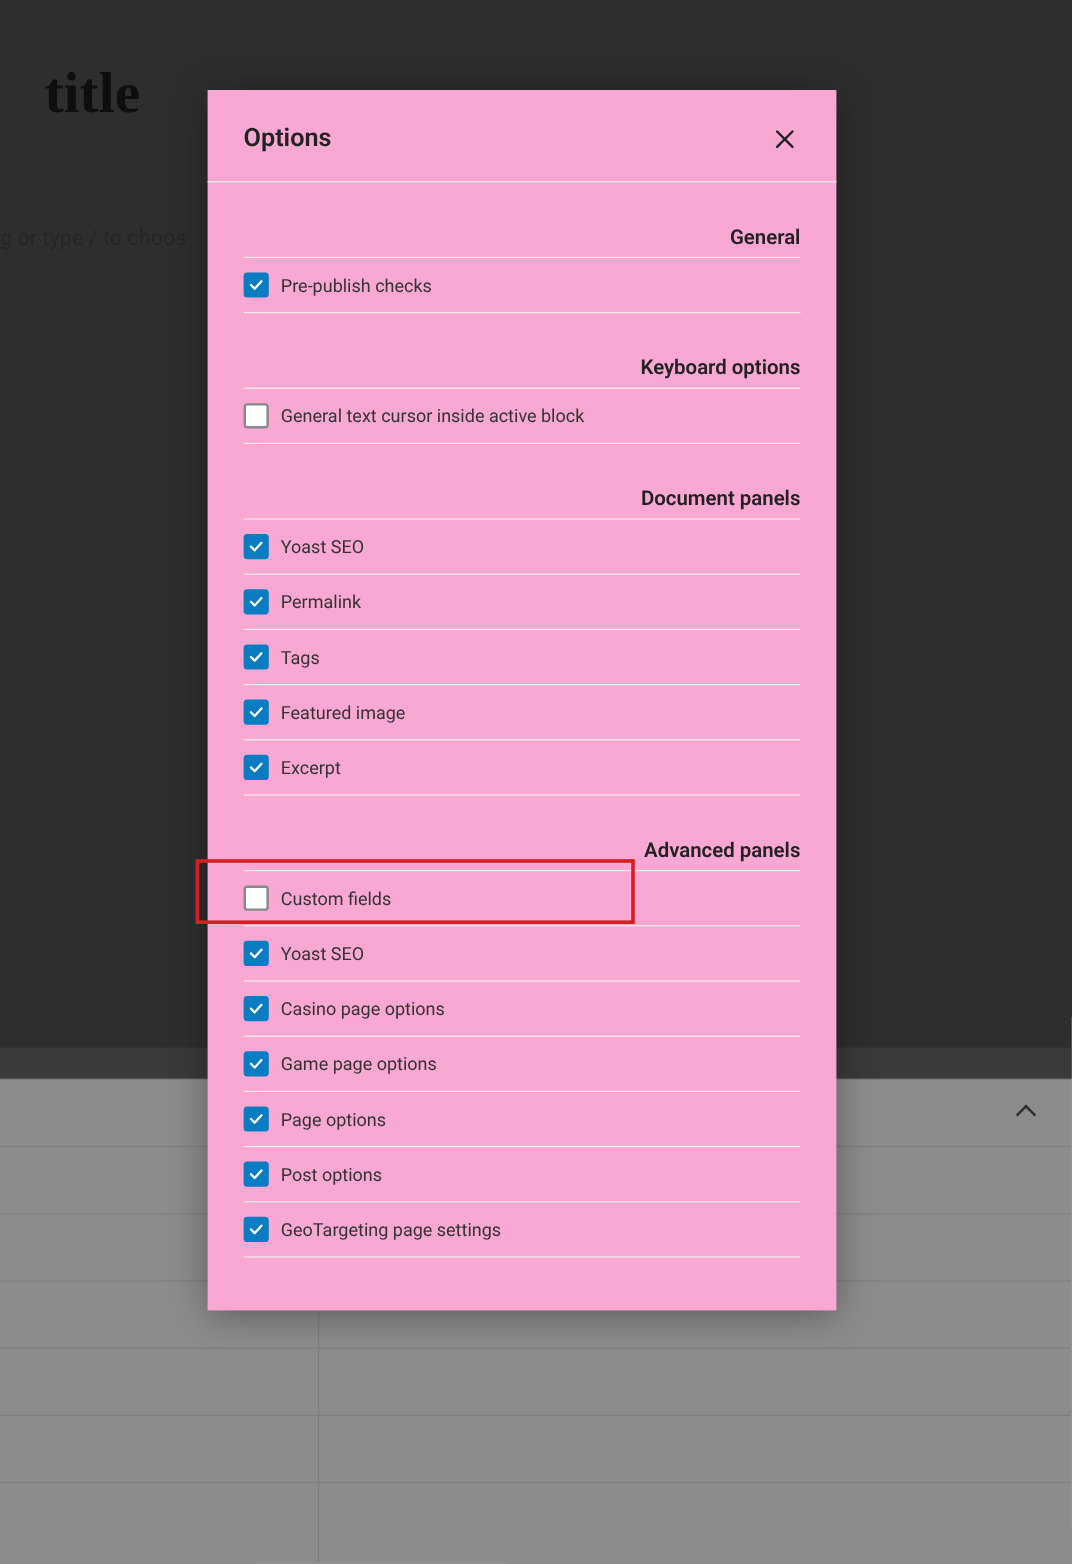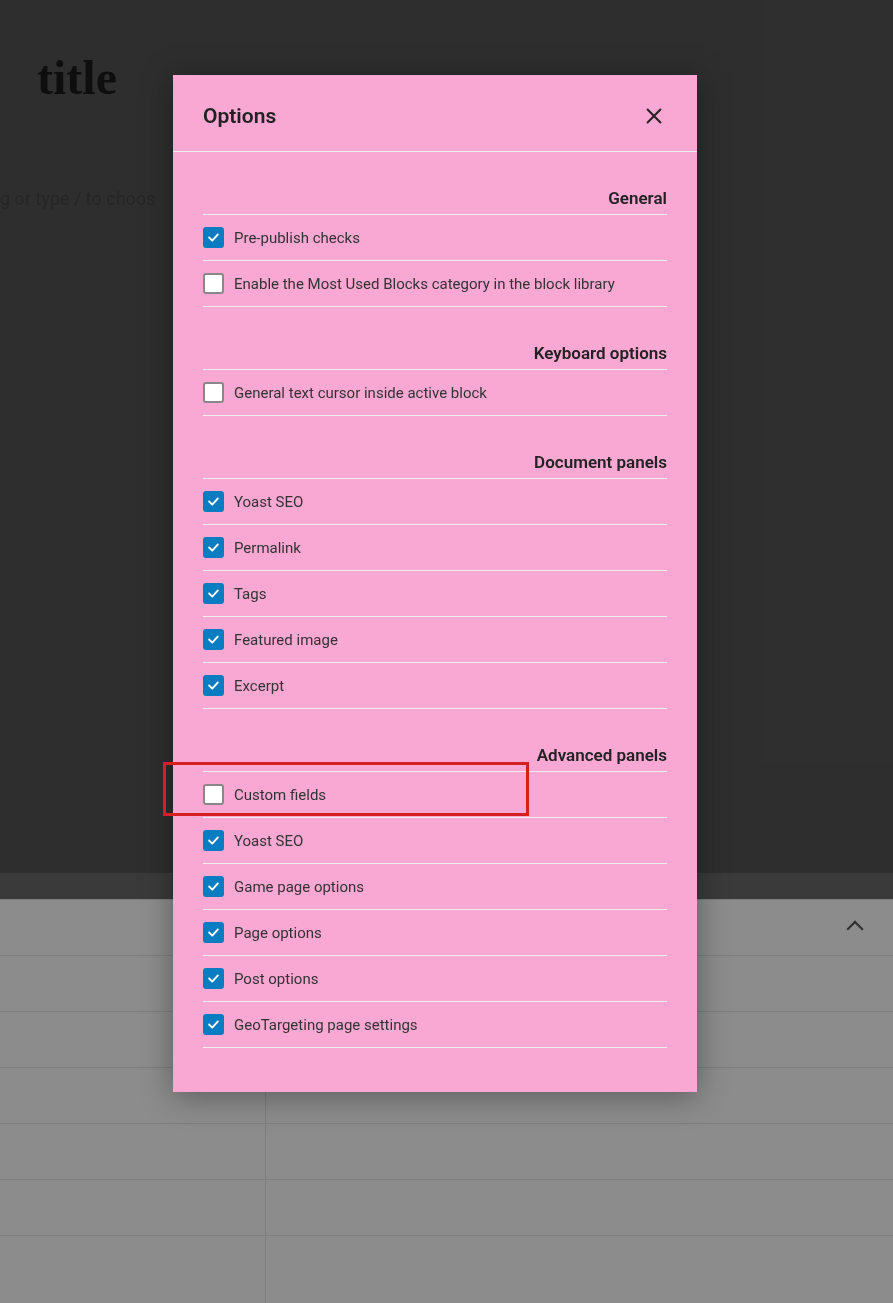--- a/index.html
+++ b/index.html
@@ -187,26 +187,20 @@
 
       <div class="option-row">
         <div class="checkbox checked">
           <svg viewBox="0 0 24 24">
               <path d="M5 12 L10 17 L19 7" stroke="#fff" stroke-width="3" fill="none" stroke-linecap="round" stroke-linejoin="round"></path>
             </svg>
         </div>
         <span class="option-label">Pre-publish checks</span>
       </div>
 
-      <div class="option-row">
-        <div class="checkbox">
-          
-        </div>
-        <span class="option-label">Enable the Most Used Blocks category in the block library</span>
-      </div>
     </div>
 
     <div class="section">
       <div class="section-title">Keyboard options</div>
 
       <div class="option-row">
         <div class="checkbox">
           
         </div>
         <span class="option-label">General text cursor inside active block</span>
@@ -273,20 +267,28 @@
             </svg>
           </div>
         <span class="option-label">Yoast SEO</span>
       </div>
       <div class="option-row">
         <div class="checkbox checked">
             <svg viewBox="0 0 24 24">
               <path d="M5 12 L10 17 L19 7" stroke="#fff" stroke-width="3" fill="none" stroke-linecap="round" stroke-linejoin="round"></path>
             </svg>
           </div>
+        <span class="option-label">Casino page options</span>
+      </div>
+      <div class="option-row">
+        <div class="checkbox checked">
+            <svg viewBox="0 0 24 24">
+              <path d="M5 12 L10 17 L19 7" stroke="#fff" stroke-width="3" fill="none" stroke-linecap="round" stroke-linejoin="round"></path>
+            </svg>
+          </div>
         <span class="option-label">Game page options</span>
       </div>
       <div class="option-row">
         <div class="checkbox checked">
             <svg viewBox="0 0 24 24">
               <path d="M5 12 L10 17 L19 7" stroke="#fff" stroke-width="3" fill="none" stroke-linecap="round" stroke-linejoin="round"></path>
             </svg>
           </div>
         <span class="option-label">Page options</span>
       </div>

